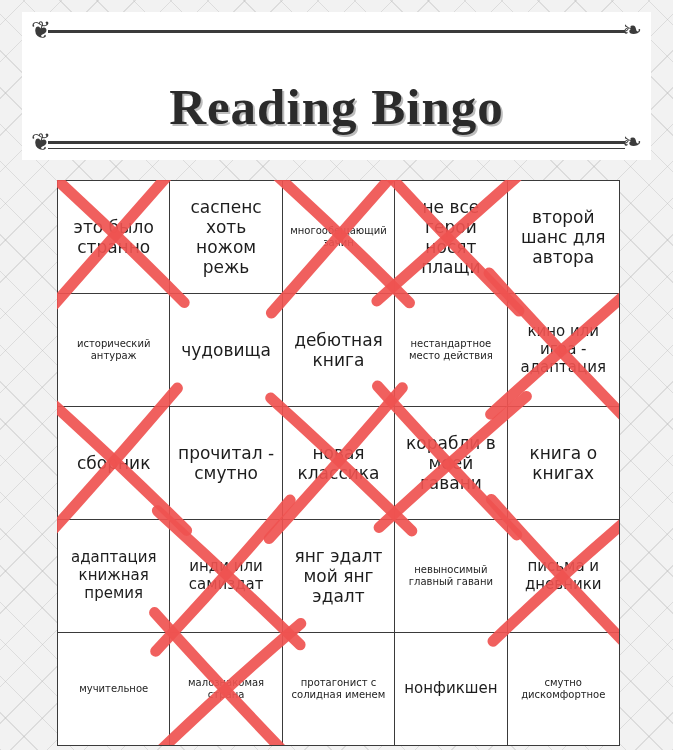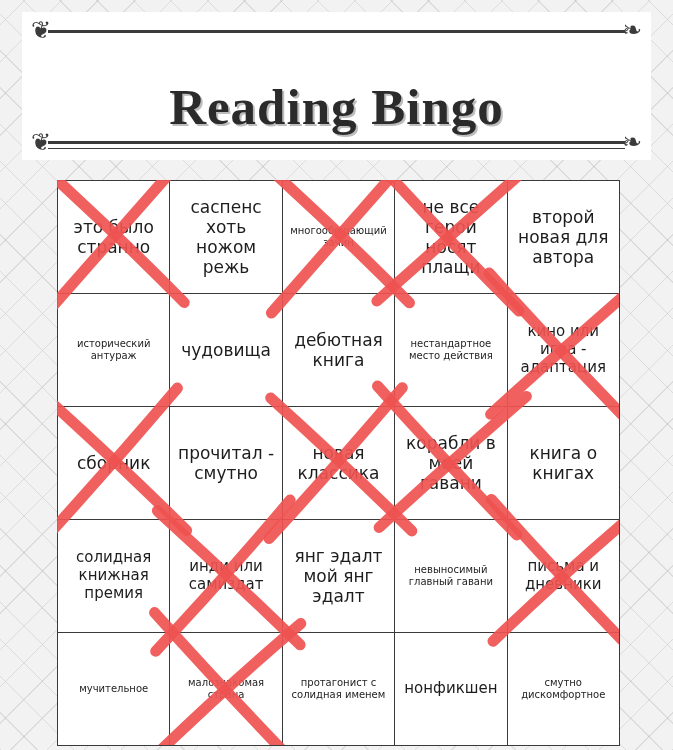--- a/index.html
+++ b/index.html
@@ -156,21 +156,21 @@
             <td>
               <span class="cell-text sz-lg">саспенс хоть ножом режь</span>
             </td>
             <td>
               <span class="cell-text sz-xs">многообещающий зачин</span>
             </td>
             <td>
               <span class="cell-text sz-lg">не все герои носят плащи</span>
             </td>
             <td>
-              <span class="cell-text sz-lg">второй новая для автора</span>
+              <span class="cell-text sz-lg">второй шанс для автора</span>
             </td>
           </tr>
           <tr>
             <td>
               <span class="cell-text sz-sm">исторический антураж</span>
             </td>
             <td>
               <span class="cell-text sz-lg">чудовища</span>
             </td>
             <td>
@@ -195,21 +195,21 @@
             </td>
             <td>
               <span class="cell-text sz-lg">корабли в моей гавани</span>
             </td>
             <td>
               <span class="cell-text sz-lg">книга о книгах</span>
             </td>
           </tr>
           <tr>
             <td>
-              <span class="cell-text sz-md">солидная книжная премия</span>
+              <span class="cell-text sz-md">адаптация книжная премия</span>
             </td>
             <td>
               <span class="cell-text sz-md">инди или самиздат</span>
             </td>
             <td>
               <span class="cell-text sz-lg">янг эдалт мой янг эдалт</span>
             </td>
             <td>
               <span class="cell-text sz-sm">невыносимый главный гавани</span>
             </td>

